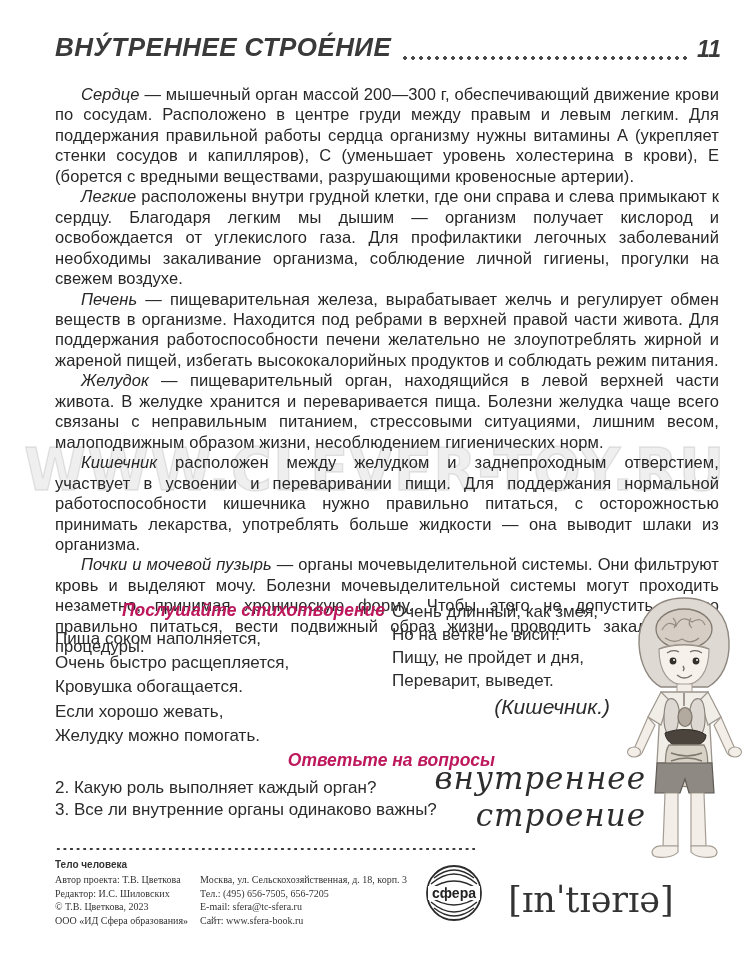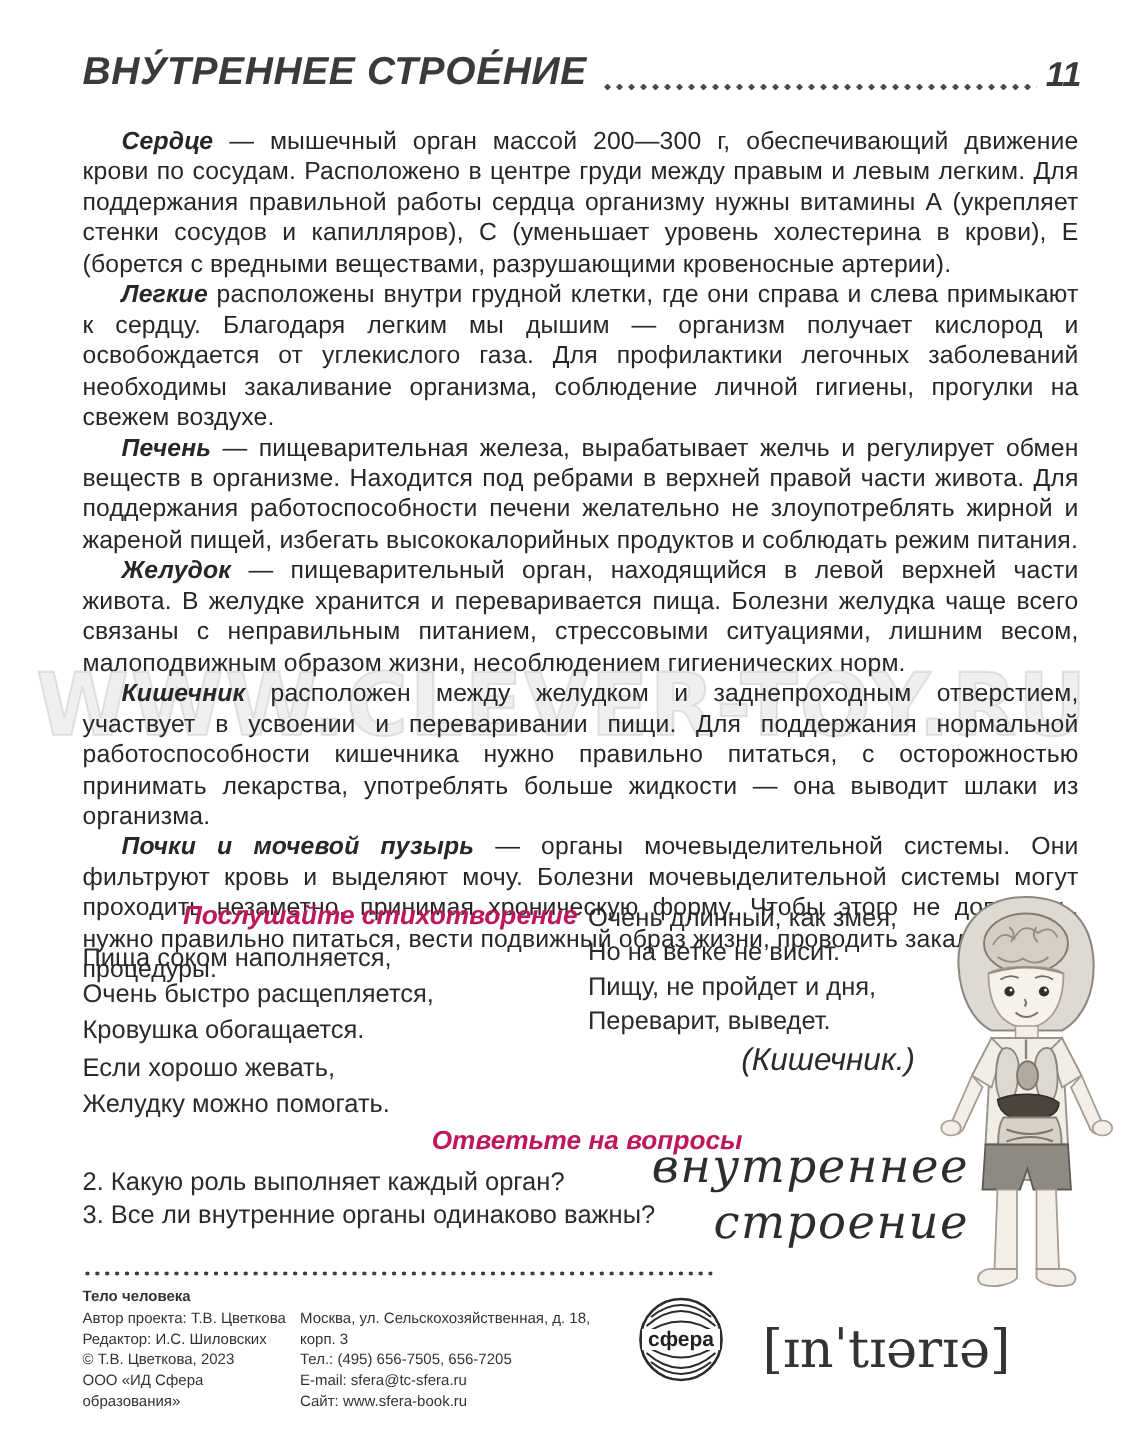--- a/index.html
+++ b/index.html
@@ -35,21 +35,21 @@
   }
   .page-number {
     font-size:23px; font-weight:bold; font-style:italic; color:#3a3a3a;
   }
   
   .body-text { position:absolute; left:55px; top:84px; width:664px; }
   .body-text p {
     font-size:16.5px; line-height:20.45px; text-align:justify;
     text-indent:26px; color:#272727; letter-spacing:0.1px;
   }
-  .lead { font-style:italic;font-weight:bold; }
+  .lead { font-style:italic; }
   
   .ex-heading {
     font-size:17.5px; font-weight:bold; font-style:italic; color:#be185d;
     margin-bottom:6px;
     text-align:right;
   }
   .poem   { position:absolute; left:55px;  top:600px; width:330px; }
   .riddle { position:absolute; left:392px; top:600px; width:228px; }
   .verse-line { font-size:17px; line-height:24.2px; color:#2b2b2b; }
   .riddle .verse-line { line-height:23px; }
@@ -74,21 +74,21 @@
     font-family:"DejaVu Serif", serif; font-size:35px; color:#333;
   }
   
   .sep-dotted {
     position:absolute; left:55px; top:846px; width:420px; height:6px;
     background-image:radial-gradient(circle, #3d3d3d 1.25px, transparent 1.45px);
     background-size:6.6px 6px; background-repeat:repeat-x;
   }
   .footer { position:absolute; left:55px; top:858px; width:360px; font-size:10px; line-height:13.8px; color:#333; }
   .footer .series { font-weight:bold; margin-bottom:1px; }
-  .footer-cols { display:flex; }
+  .footer-cols { display:flex;font-family:Liberation Serif, serif; }
   .footer-col1 { width:145px; }
   .footer-col2 { width:215px; }
   .logo { position:absolute; left:423px; top:862px; width:62px; height:62px; }
   .child-figure { position:absolute; left:621px; top:592px; width:127px; height:273px; }
 </style>
 </head>
 <body>
 
 <div class="page">
 

